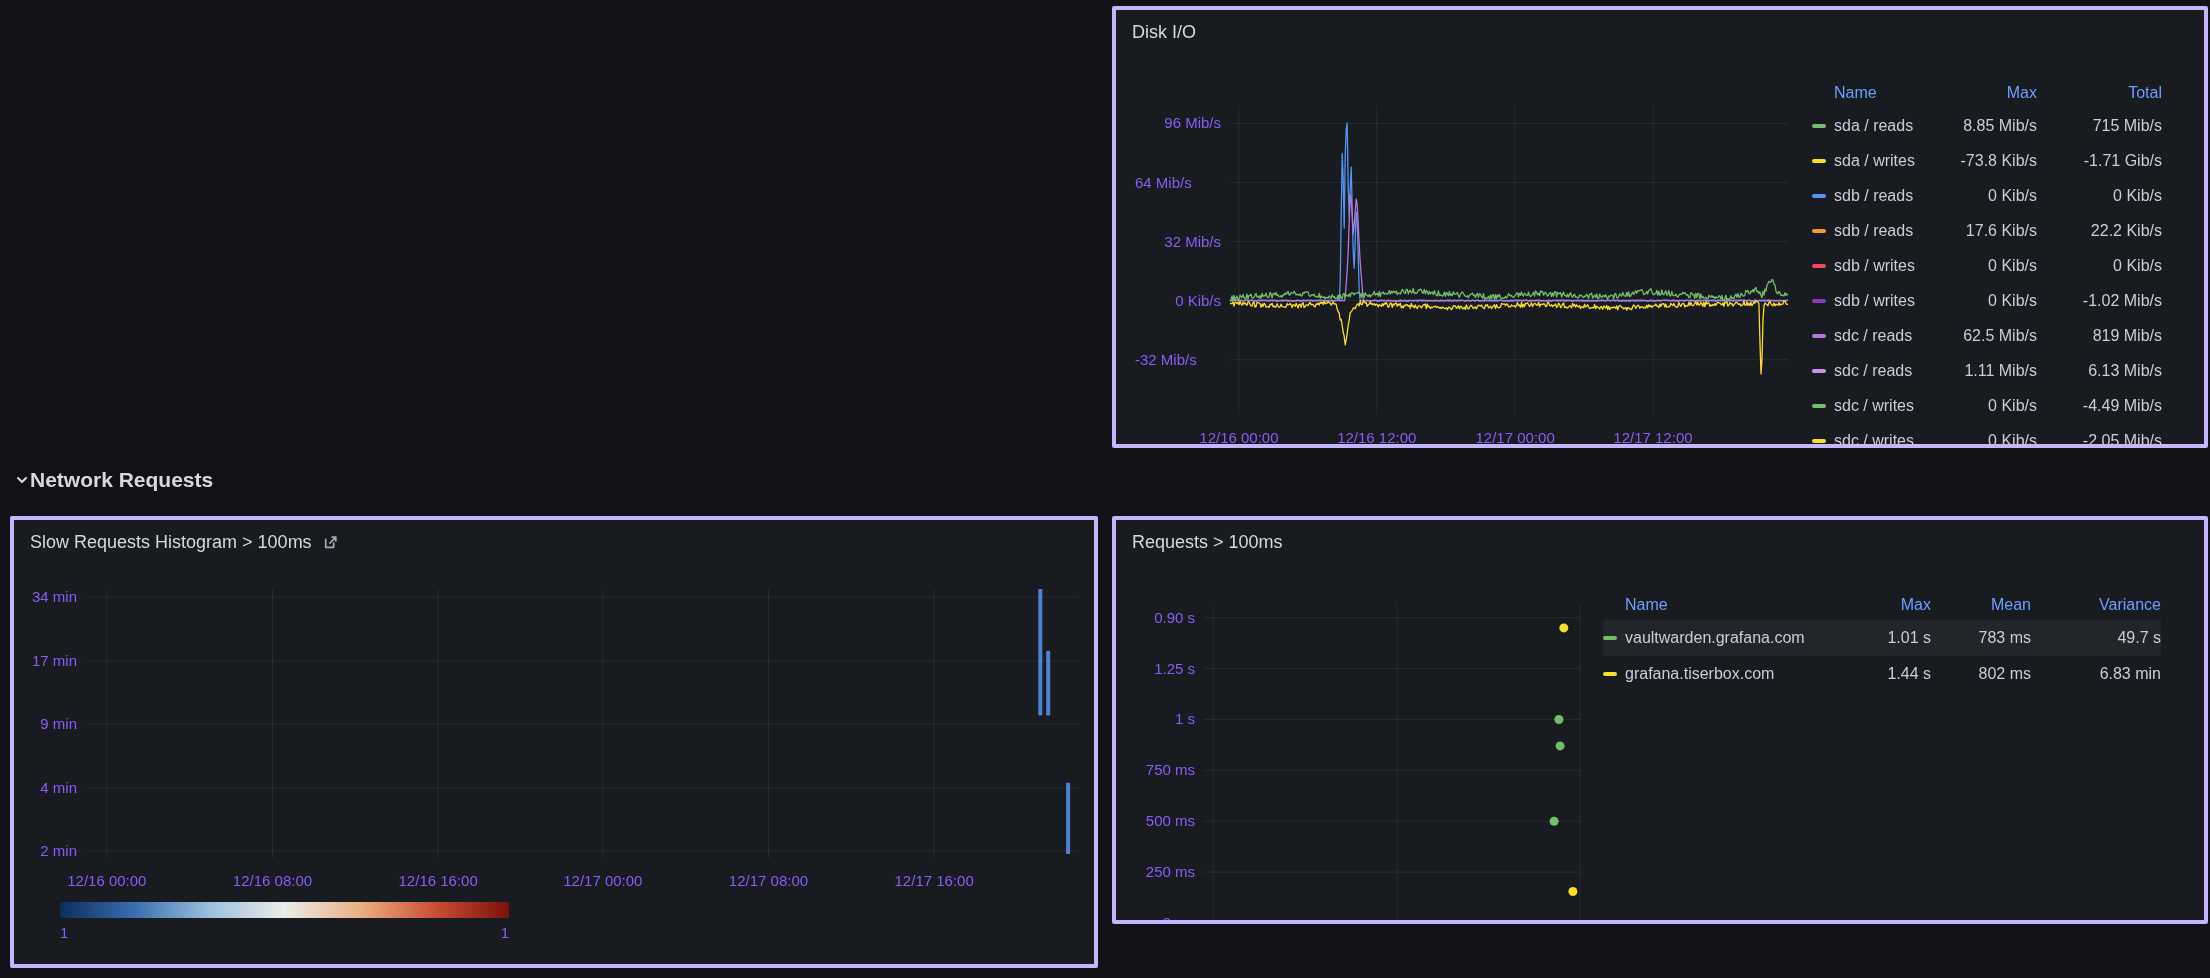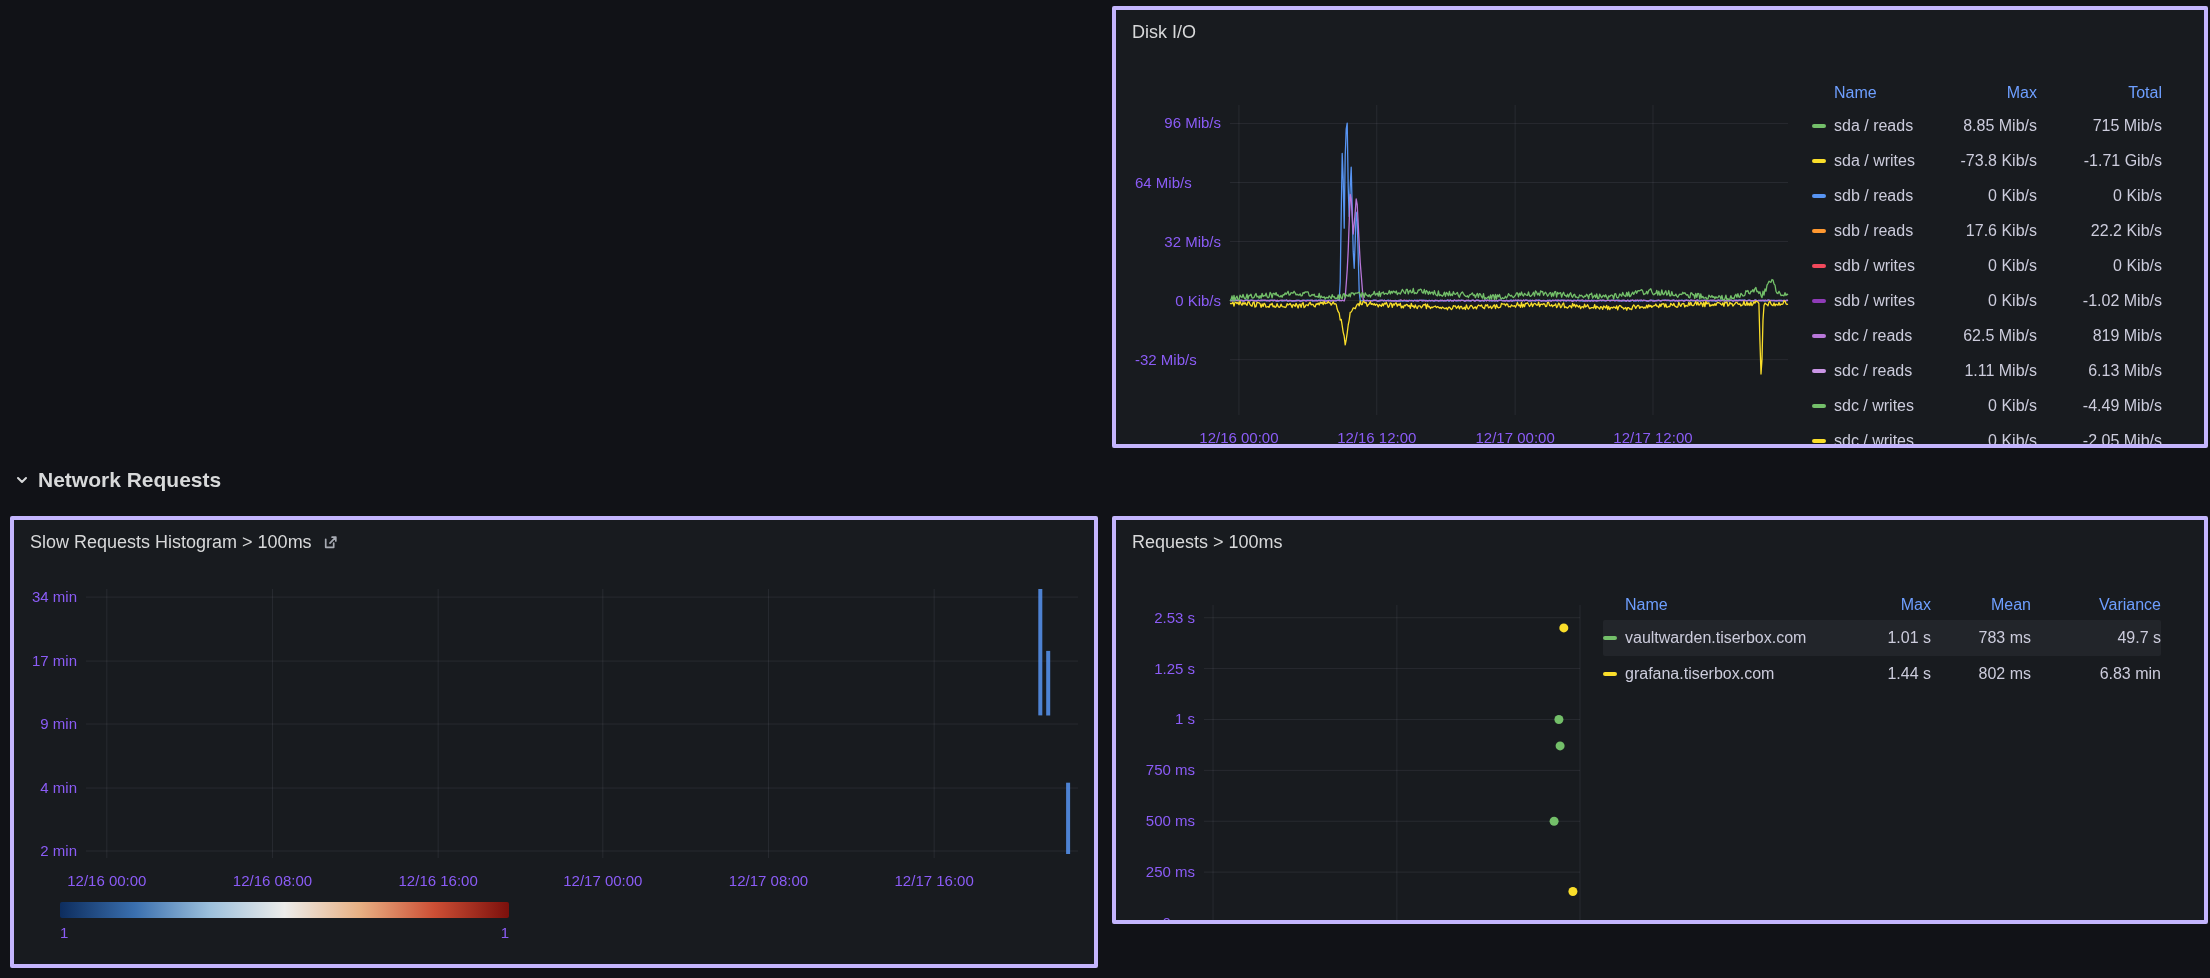--- a/index.html
+++ b/index.html
@@ -5,21 +5,21 @@
   *{margin:0;padding:0;box-sizing:border-box;}
   html,body{background:#111217;}
   .canvas{position:relative;width:2210px;height:978px;background:#111217;
           font-family:"Liberation Sans",sans-serif;color:#ccccdc;overflow:hidden;}
   .panel{position:absolute;background:#181b1f;border:4px solid #c4b5fd;border-radius:2px;overflow:hidden;}
   #panel-disk{left:1112px;top:6px;width:1096px;height:442px;}
   #panel-hist{left:10px;top:516px;width:1088px;height:452px;}
   #panel-req{left:1112px;top:516px;width:1096px;height:408px;}
   .panel-title{position:absolute;top:12px;left:16px;font-size:18px;font-weight:500;color:#d8d9da;
                display:flex;align-items:center;gap:10px;cursor:pointer;white-space:nowrap;}
-  .section-header{position:absolute;left:14px;top:468px;display:flex;align-items:center;gap:8px;
+  .section-header{position:absolute;left:14px;top:468px;display:flex;align-items:center;
                   font-size:21px;font-weight:700;color:#d8d9da;cursor:pointer;}
   .chart-mount{position:absolute;}
   .chart-mount svg{position:absolute;left:0;top:0;overflow:visible;}
   .tick{position:absolute;font-size:15px;color:#8b5cf6;white-space:nowrap;}
   
   .lt{position:absolute;font-size:16px;color:#ccccdc;}
   .lt-head,.lt-row{display:flex;align-items:center;}
   .lt-head{height:30px;color:#6e9fff;font-weight:500;}
   .lt-row{height:35px;cursor:pointer;}
   #req-legend .lt-row{height:36px;}
@@ -215,41 +215,41 @@
           <line x1="0" y1="318" x2="376" y2="318" stroke="rgba(204,204,220,0.09)"></line>
           <line x1="9.024000000000001" y1="0" x2="9.024000000000001" y2="318" stroke="rgba(204,204,220,0.09)"></line>
           <line x1="192.888" y1="0" x2="192.888" y2="318" stroke="rgba(204,204,220,0.09)"></line>
           <line x1="376" y1="0" x2="376" y2="318" stroke="rgba(204,204,220,0.09)"></line>
           <circle cx="359.8" cy="22.9" r="4.5" fill="#FADE2A"></circle>
           <circle cx="354.9" cy="114.5" r="4.5" fill="#73BF69"></circle>
           <circle cx="356.1" cy="140.9" r="4.5" fill="#73BF69"></circle>
           <circle cx="350.1" cy="216.2" r="4.5" fill="#73BF69"></circle>
           <circle cx="368.9" cy="286.5" r="4.5" fill="#FADE2A"></circle>
         </svg>
-        <div class="tick" style="left: -95px; top: 3.72px; width: 86px; text-align: right;">2.53 s</div>
+        <div class="tick" style="left: -95px; top: 3.72px; width: 86px; text-align: right;">0.90 s</div>
         <div class="tick" style="left: -95px; top: 54.6px; width: 86px; text-align: right;">1.25 s</div>
         <div class="tick" style="left: -95px; top: 105.48px; width: 86px; text-align: right;">1 s</div>
         <div class="tick" style="left: -95px; top: 156.36px; width: 86px; text-align: right;">750 ms</div>
         <div class="tick" style="left: -95px; top: 207.24px; width: 86px; text-align: right;">500 ms</div>
         <div class="tick" style="left: -95px; top: 258.12px; width: 86px; text-align: right;">250 ms</div>
         <div class="tick" style="left: -95px; top: 309px; width: 86px; text-align: right;">0 ms</div>
         <div class="tick" style="left: -50.976px; top: 332px; width: 120px; text-align: center;">12/16 00:00</div>
         <div class="tick" style="left: 132.888px; top: 332px; width: 120px; text-align: center;">12/17 00:00</div>
       </div>
     <div class="lt" id="req-legend">
       <div class="lt-head">
         <span class="cell-name pad-swatch">Name</span>
         <span class="cell-num w90">Max</span>
         <span class="cell-num w100">Mean</span>
         <span class="cell-num w130">Variance</span>
       </div>
       <div data-repeat="panels.requests.legend.rows">
           <div class="lt-row">
       <span class="swatch" style="background: rgb(115, 191, 105);"></span>
-      <span class="cell-name">vaultwarden.tiserbox.com</span>
+      <span class="cell-name">vaultwarden.grafana.com</span>
       <span class="cell-num w90">1.01 s</span>
       <span class="cell-num w100">783 ms</span>
       <span class="cell-num w130">49.7 s</span>
     </div>
           <div class="lt-row">
       <span class="swatch" style="background: rgb(250, 222, 42);"></span>
       <span class="cell-name">grafana.tiserbox.com</span>
       <span class="cell-num w90">1.44 s</span>
       <span class="cell-num w100">802 ms</span>
       <span class="cell-num w130">6.83 min</span>

